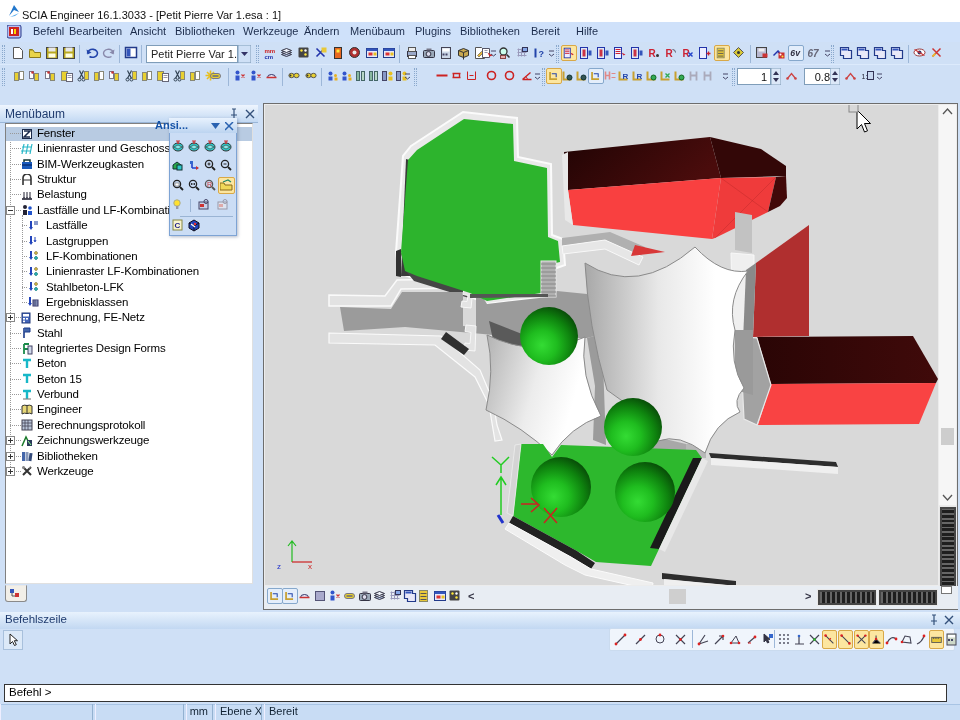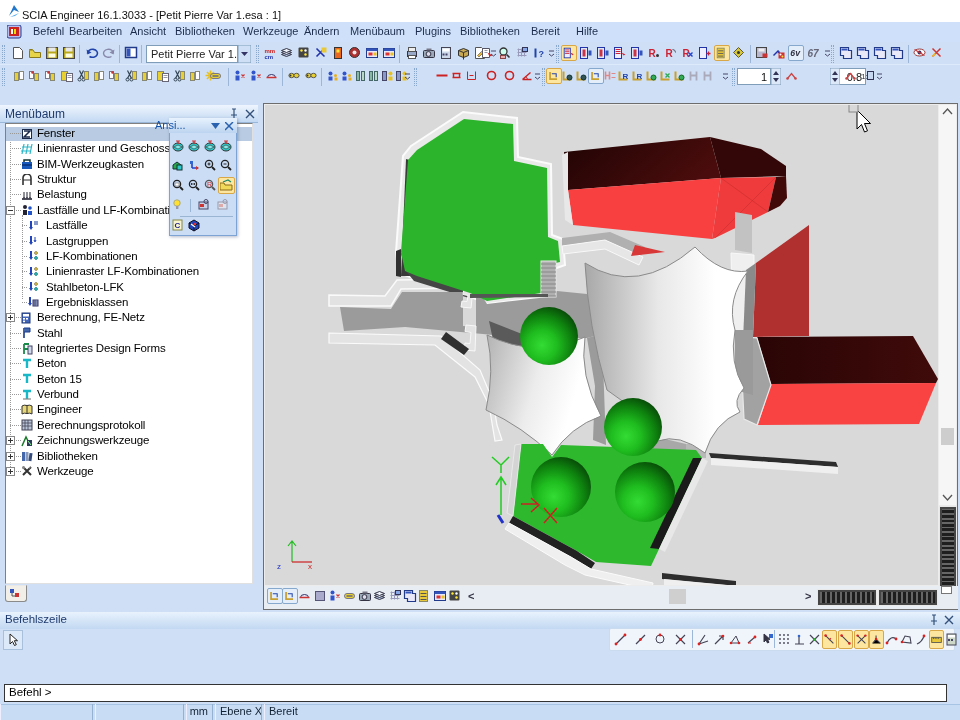--- a/index.html
+++ b/index.html
@@ -487,21 +487,21 @@
 <div class="spin abs" style="left:737px;top:68px;width:34px;height:17px;padding:2px 3px">1</div>
 <svg class="abs" style="left:771px;top:68px" width="10" height="17" viewBox="0 0 10 17">
     <rect width="10" height="17" fill="#dce8f8" stroke="#7f9db9"></rect>
     <path d="M2 7 l3-4 3 4z M2 10 l3 4 3-4z" fill="#335"></path>
   </svg>
 <svg class="abs btn " style="left:784px;top:68px" width="16" height="16" viewBox="-1.5 -1.5 16 16">
     <path d="M2 9 l4-5 4 5" fill="none" stroke="#c44" stroke-width="1.3"></path>
     <circle cx="2" cy="9" r="1.3" fill="#c44"></circle>
     <circle cx="10" cy="9" r="1.3" fill="#c44"></circle>
   </svg>
-<div class="spin abs" style="left:836px;top:68px;width:30px;height:17px;padding:2px 3px">0.8</div>
+<div class="spin abs" style="left:804px;top:68px;width:30px;height:17px;padding:2px 3px">0.8</div>
 <svg class="abs" style="left:830px;top:68px" width="10" height="17" viewBox="0 0 10 17">
     <rect width="10" height="17" fill="#dce8f8" stroke="#7f9db9"></rect>
     <path d="M2 7 l3-4 3 4z M2 10 l3 4 3-4z" fill="#335"></path>
   </svg>
 <svg class="abs btn " style="left:843px;top:68px" width="16" height="16" viewBox="-1.5 -1.5 16 16">
     <path d="M2 9 l4-5 4 5" fill="none" stroke="#c44" stroke-width="1.3"></path>
     <circle cx="2" cy="9" r="1.3" fill="#c44"></circle>
     <circle cx="10" cy="9" r="1.3" fill="#c44"></circle>
   </svg>
 <svg class="abs btn " style="left:860px;top:68px" width="16" height="16" viewBox="-1.5 -1.5 16 16">
@@ -704,21 +704,21 @@
     <path d="M4.5 2 v5" stroke="#333"></path>
   </svg>
 <div class="abs" style="left:5px;top:585px;width:22px;height:17px;background:#f2efe8;border:1px solid #8a8a8a;border-top-color:#e8e8e8;border-radius:0 0 3px 3px"></div>
 <svg class="abs " style="left:9px;top:588px" width="13" height="11" viewBox="0 0 13 11">
     <rect x="1" y="1" width="4" height="4" fill="#3355bb"></rect>
     <rect x="6" y="5" width="4" height="4" fill="#cc3333"></rect>
     <path d="M3 5 v3 h3" stroke="#555" fill="none"></path>
   </svg>
 <div class="abs" style="left:169px;top:118px;width:68px;height:118px;background:#cbddf5;border:1px solid #7da3d4;box-shadow:1px 1px 3px rgba(60,80,120,.4)"></div>
 <div class="abs" style="left:169px;top:118px;width:68px;height:15px;background:linear-gradient(#e8f2fe,#bcd4f0)"></div>
-<div class="abs" style="left:155px;top:119px;font-size:11px;font-weight:normal;color:#1553a8">Ansi...</div>
+<div class="abs" style="left:155px;top:119px;font-size:11px;font-weight:bold;color:#1553a8">Ansi...</div>
 <svg class="abs " style="left:211px;top:123px" width="9" height="7" viewBox="0 0 9 7">
     <path d="M0 0 h9 l-4.5 6z" fill="#2a62b0"></path>
   </svg>
 <svg class="abs " style="left:225px;top:122px" width="9" height="9" viewBox="0 0 9 9">
     <path d="M0 0 l8 8 M8 0 l-8 8" stroke="#2a62b0" stroke-width="1.5"></path>
   </svg>
 <svg class="abs " style="left:172px;top:140px" width="13" height="13" viewBox="0 0 13 13">
     <ellipse cx="6" cy="7" rx="5" ry="4" fill="#30c8c8" stroke="#333"></ellipse>
     <path d="M2 7 l4-2 4 2-4 2z" fill="#88eaea" stroke="#333" stroke-width=".6"></path>
     <path d="M6 1 v3" stroke="#c33" stroke-width="1.4"></path>

